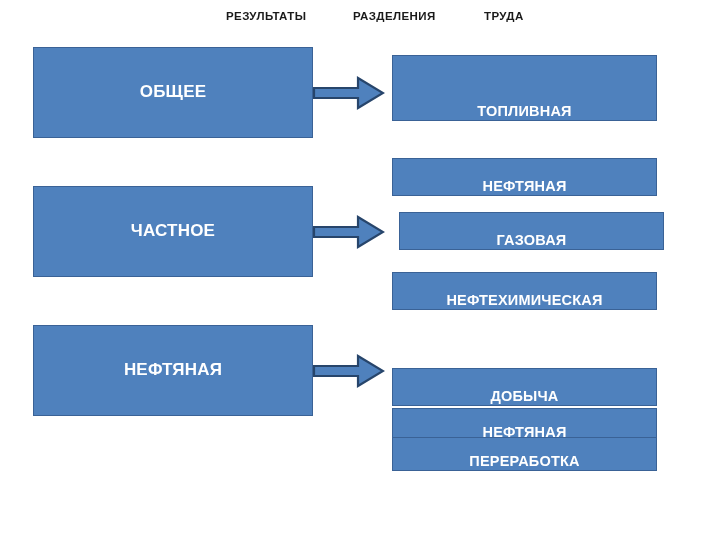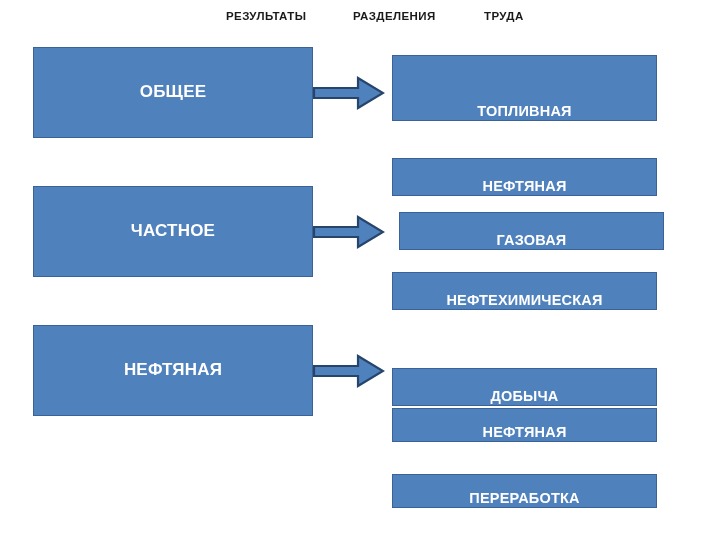--- a/index.html
+++ b/index.html
@@ -68,21 +68,21 @@
     width: 265px;
     font-size: 14.5px;
     align-items: flex-end;
   }
   #box-toplivnaya      { top: 55px;  height: 66px; }
   #box-neftyanaya      { top: 150px; height: 38px; margin-top: 8px; }
   #box-gazovaya        { top: 212px; height: 38px; margin-left: 7px; }
   #box-neftehim        { top: 272px; height: 38px; }
   #box-dobycha         { top: 368px; height: 38px; }
   #box-transport       { top: 408px; height: 34px; }
-  #box-pererabotka     { top: 474px; height: 34px; }
+  #box-pererabotka     { top: 437px; height: 34px; }
 
   
   .arrow {
     position: absolute;
     left: 313px;
     width: 72px;
     height: 34px;
   }
   #arrow-1 { top: 76px; }
   #arrow-2 { top: 215px; }

